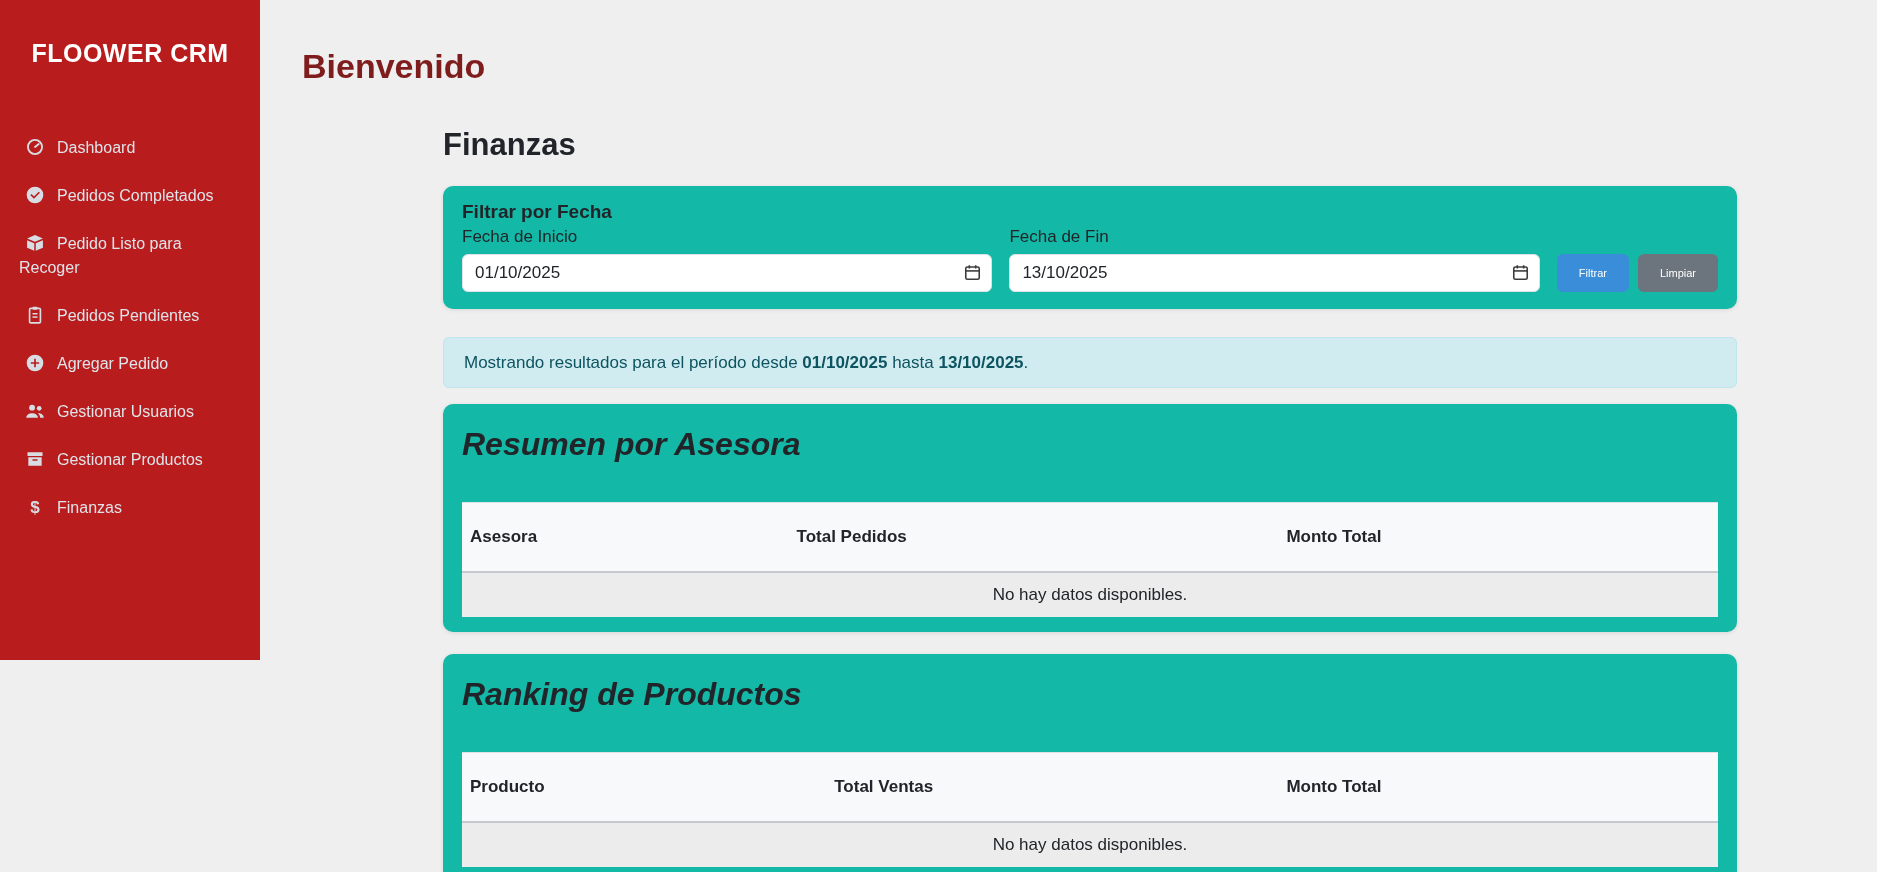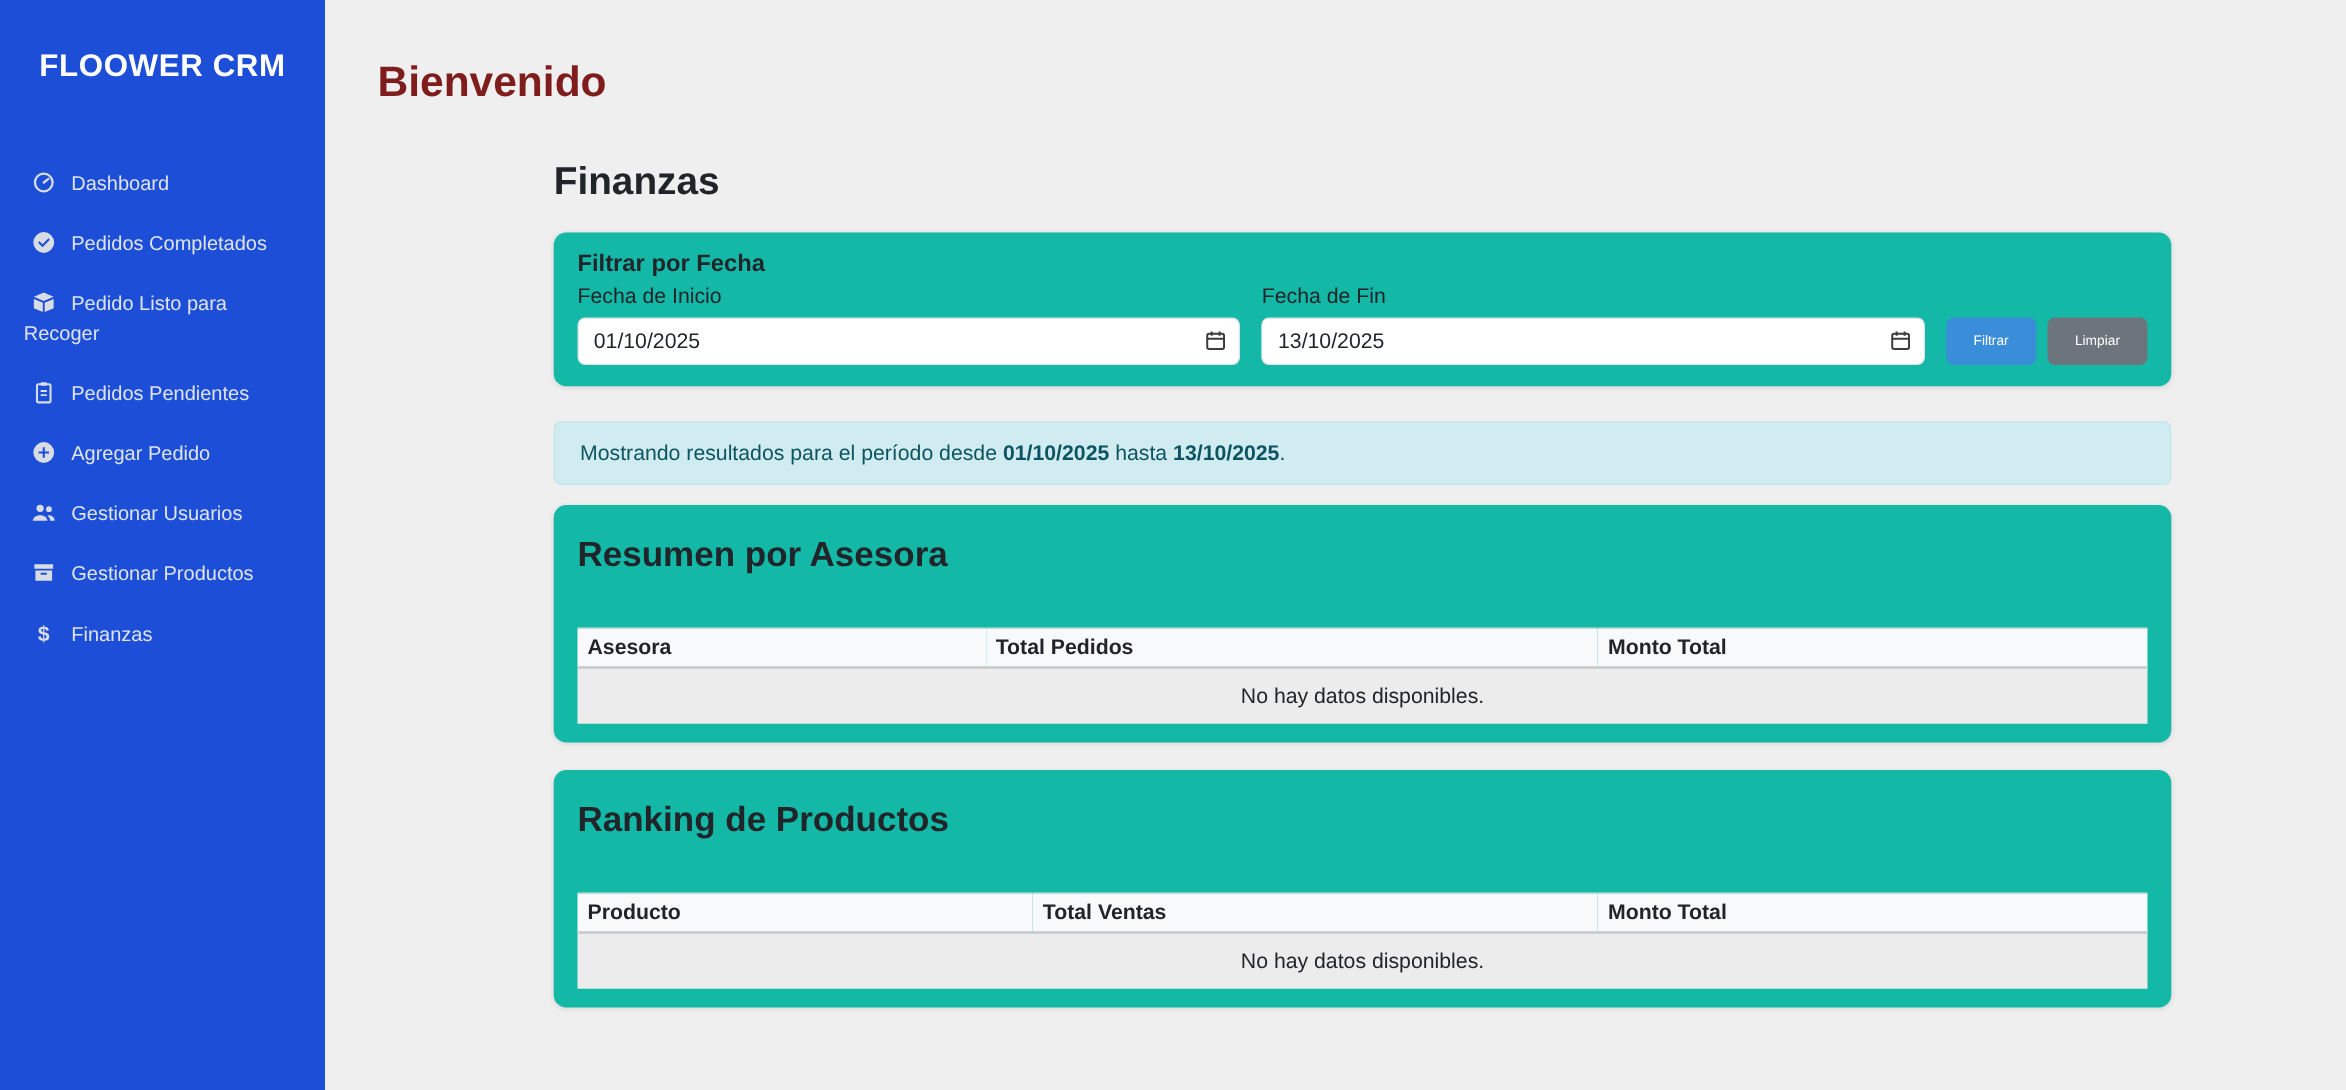--- a/index.html
+++ b/index.html
@@ -8,22 +8,22 @@
     font-family: "Liberation Sans", sans-serif;
     display: flex;
     background: #efeff0;
     color: #212529;
   }
 
   
   .sidebar {
     width: 260px;
     min-width: 260px;
-    height: 872px;
-    background: #1d4ed8;
+    height: 660px;
+    background: #b91c1c;
     color: #e4e8ec;
   }
   .brand {
     padding: 38px 10px 0 10px;
     text-align: center;
     font-size: 25px;
     font-weight: 700;
     color: #ffffff;
     letter-spacing: 0.5px;
     line-height: 30px;
@@ -159,32 +159,33 @@
     color: #0c5460;
     font-size: 17px;
     line-height: 21px;
   }
   .alert b { font-weight: 700; }
 
   
   .table-card { padding: 22px 19px 15px 19px; }
   .table-card + .table-card { margin-top: 22px; }
   .card-title {
-    font-size: 28px;
+    font-size: 32px;
     line-height: 36px;
     font-weight: 700;
     margin-bottom: 40px;
     color: #212529;
+    font-style: italic;
   }
   table { width: 100%; border-collapse: collapse; }
   thead th {
     text-align: left;
     font-size: 17px;
     font-weight: 700;
-    padding: 5px 8px;
+    padding: 24px 8px;
     background: #f8f9fa;
     border-top: 1px solid #dee2e6;
     border-bottom: 2px solid #c5c9cd;
   }
   tbody td {
     font-size: 17px;
     padding: 12px 8px;
     text-align: center;
     background: #ececec;
     color: #212529;

